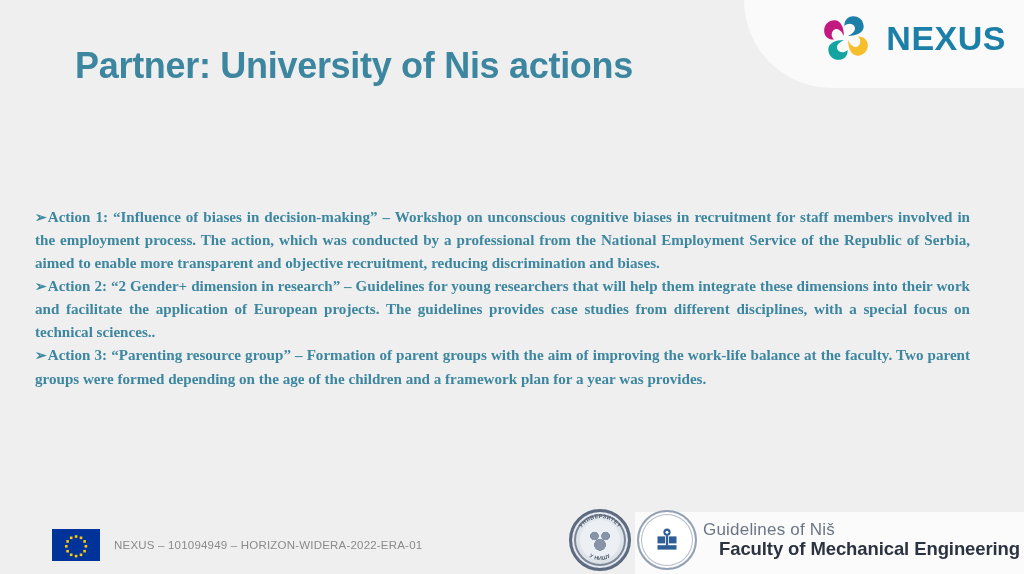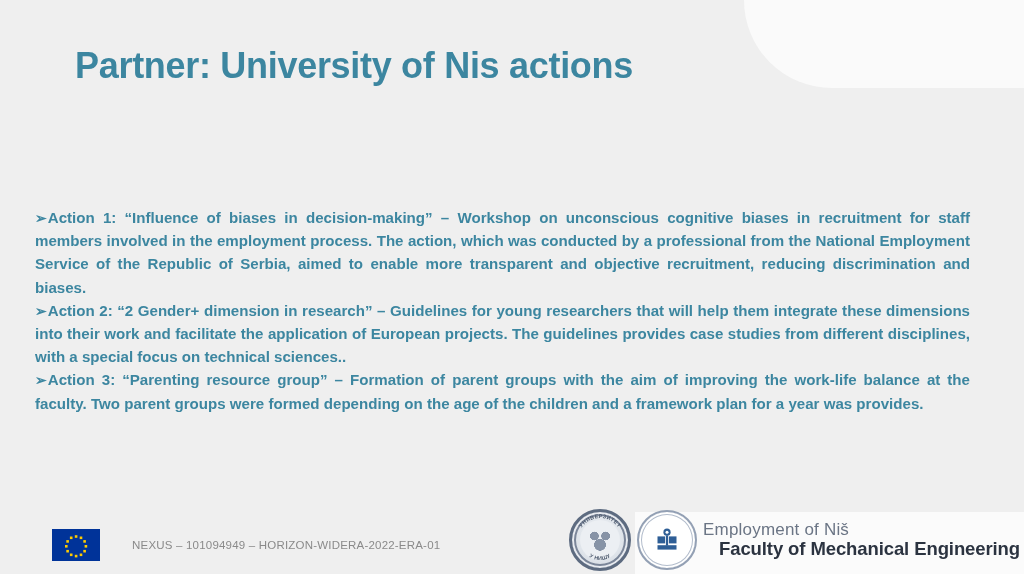--- a/index.html
+++ b/index.html
@@ -74,35 +74,36 @@
     width: 935px;
     color: #3C86A0;
     font-size: 15.1px;
     font-weight: bold;
     line-height: 1.53;
     text-align: justify;
   }
   .body-para {
     margin: 0;
     text-indent: 0;
+    font-family: Liberation Serif, serif;
   }
   .bullet-arrow {
     font-weight: bold;
     font-size: 14px;
     padding-right: 1px;
   }
 
   
   .footer-left {
     position: absolute;
     left: 52px;
     bottom: 13px;
     display: flex;
     align-items: center;
-    gap: 32px;
+    gap: 14px;
   }
   .eu-flag {
     width: 48px;
     height: 32px;
     background: #003399;
     position: relative;
     flex: none;
   }
   .footer-code {
     font-size: 11.5px;
@@ -190,20 +191,33 @@
     margin-left: 16px;
   }
 </style>
 </head>
 <body>
 
 <div class="slide">
 
   <div class="header-panel"></div>
 
+  <div class="nexus-logo">
+    <div class="nexus-mark">
+      <svg viewBox="0 0 100 100" width="52" height="52" aria-hidden="true">
+        <g>
+          <path d="M46 46 C46 30 40 16 28 16 C16 16 8 25 8 36 C8 47 17 54 27 53 C22 48 21 41 25 36 C30 30 39 31 46 46 Z" fill="#C2187F"></path>
+          <path d="M54 46 C70 46 84 40 84 28 C84 16 75 8 64 8 C53 8 46 17 47 27 C52 22 59 21 64 25 C70 30 69 39 54 46 Z" fill="#1B7FA8"></path>
+          <path d="M46 54 C30 54 16 60 16 72 C16 84 25 92 36 92 C47 92 54 83 53 73 C48 78 41 79 36 75 C30 70 31 61 46 54 Z" fill="#13A3A0"></path>
+          <path d="M54 54 C54 70 60 84 72 84 C84 84 92 75 92 64 C92 53 83 46 73 47 C78 52 79 59 75 64 C70 70 61 69 54 54 Z" fill="#F7BE2B"></path>
+        </g>
+      </svg>
+    </div>
+    <div class="nexus-wordmark">NEXUS</div>
+  </div>
 
   <div class="slide-title">Partner: University of Nis actions</div>
 
   <div class="body-block">
     <p class="body-para"><span class="bullet-arrow">➢</span><span>Action 1: “Influence of biases in decision-making” – Workshop on unconscious cognitive biases in recruitment for staff members involved in the employment process. The action, which was conducted by a professional from the National Employment Service of the Republic of Serbia, aimed to enable more transparent and objective recruitment, reducing discrimination and biases.</span></p>
     <p class="body-para"><span class="bullet-arrow">➢</span><span>Action 2: “2 Gender+ dimension in research” – Guidelines for young researchers that will help them integrate these dimensions into their work and facilitate the application of European projects. The guidelines provides case studies from different disciplines, with a special focus on technical sciences..</span></p>
     <p class="body-para"><span class="bullet-arrow">➢</span><span>Action 3: “Parenting resource group” – Formation of parent groups with the aim of improving the work-life balance at the faculty. Two parent groups were formed depending on the age of the children and a framework plan for a year was provides.</span></p>
   </div>
 
   <div class="footer-left">
@@ -257,19 +271,19 @@
             <rect x="4.5" y="10.4" width="7.6" height="7.0"></rect>
             <rect x="15.9" y="10.4" width="7.6" height="7.0"></rect>
             <rect x="4.5" y="19.2" width="19.0" height="4.4"></rect>
             <rect x="12.9" y="9.4" width="2.2" height="10.2"></rect>
           </g>
         </svg>
       </div>
     </div>
 
     <div class="uni-text">
-      <div class="uni-name">Employment of Niš</div>
+      <div class="uni-name">Guidelines of Niš</div>
       <div class="uni-faculty">Faculty of Mechanical Engineering</div>
     </div>
 
   </div>
 
 </div>
 
 </body></html>

